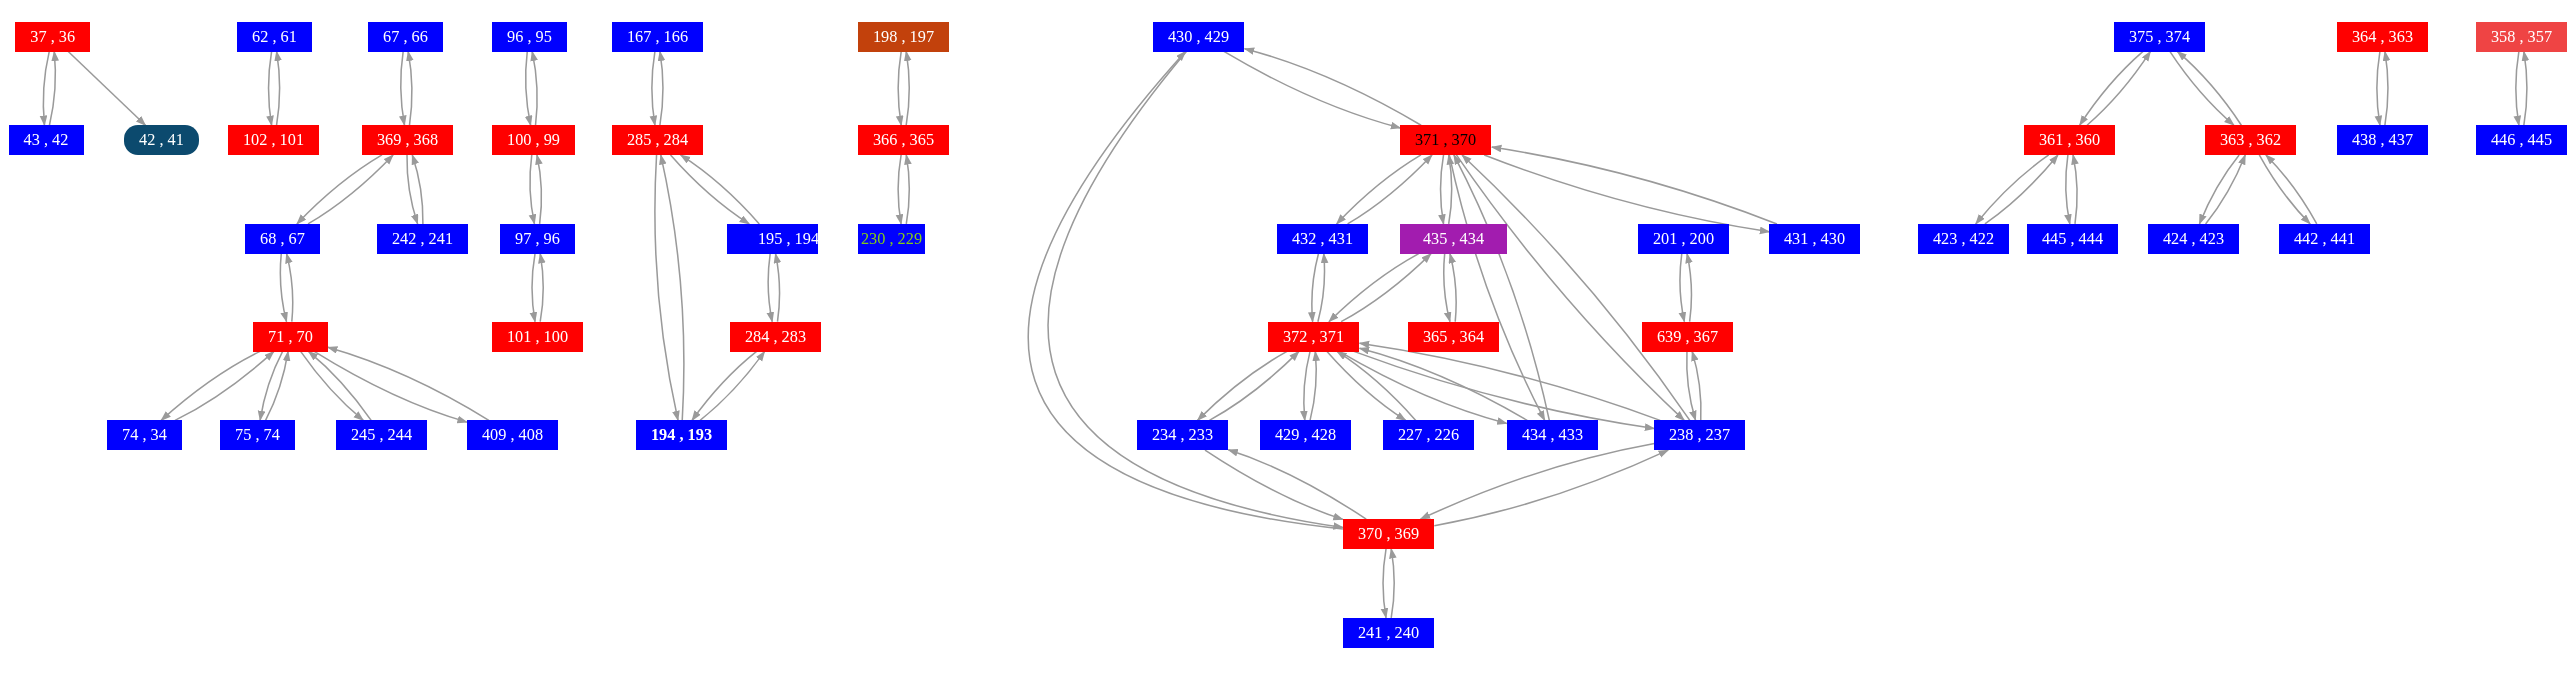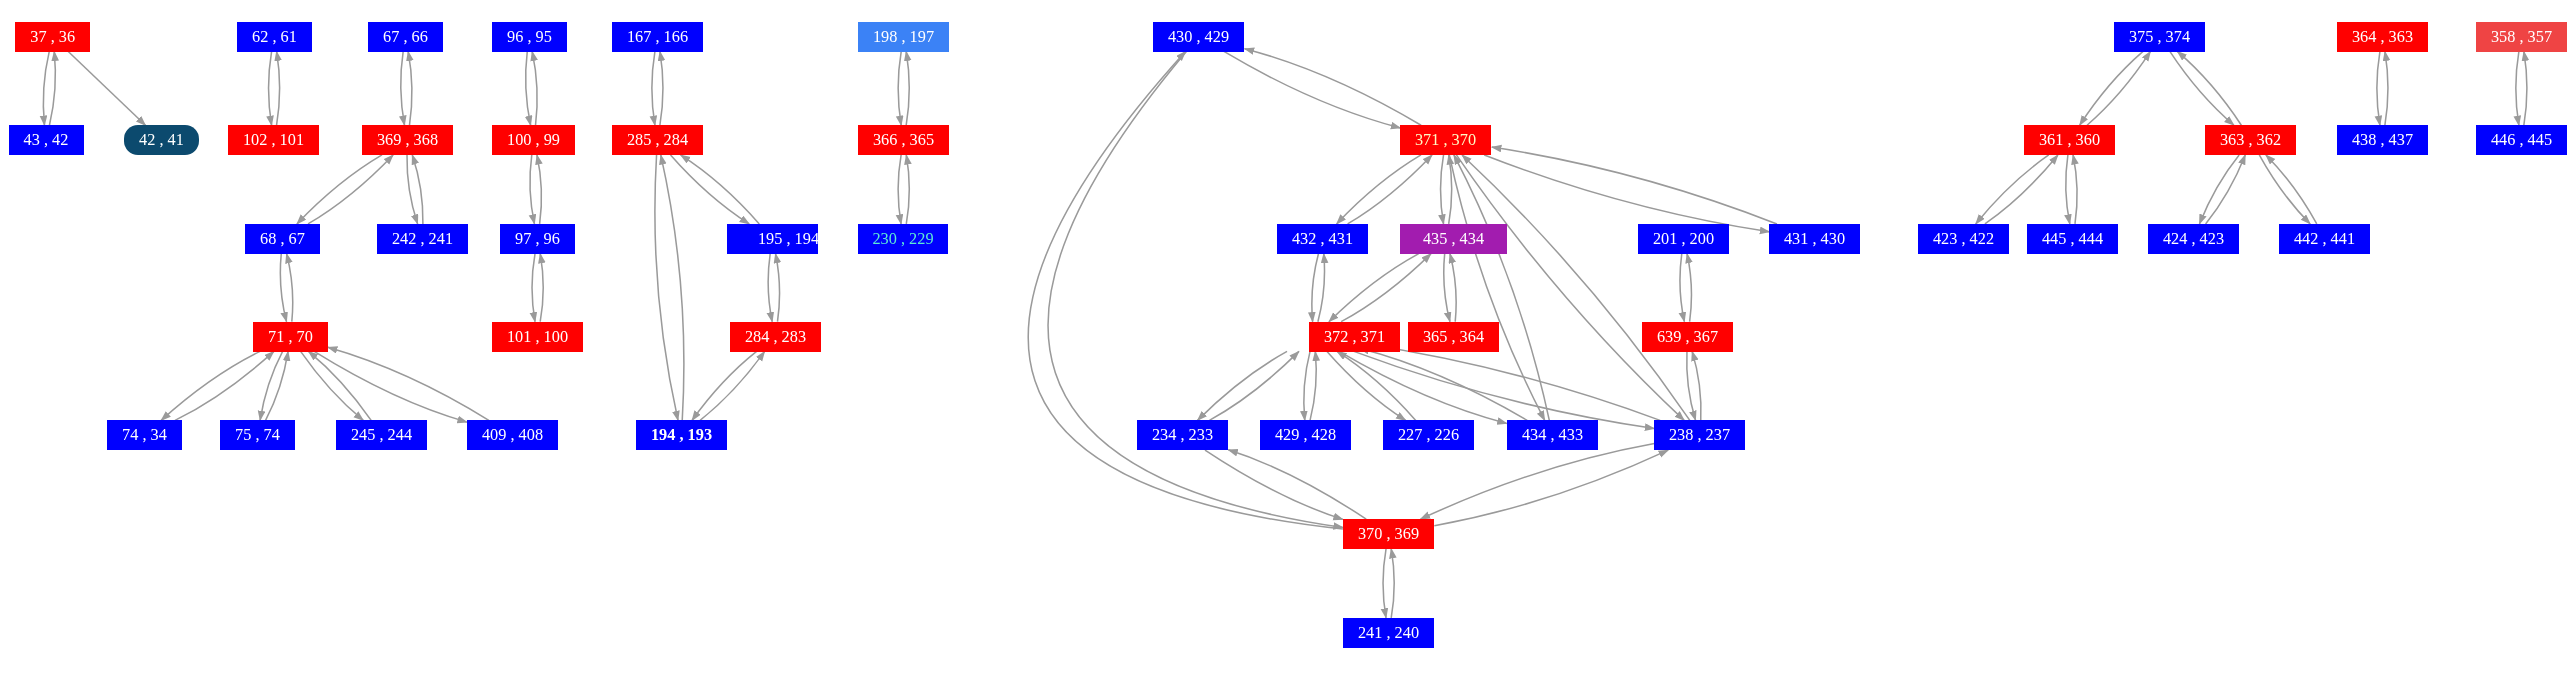--- a/index.html
+++ b/index.html
@@ -130,54 +130,54 @@
         <path class="edge" d="M 2628.4,53.5 Q 2622.0,92.0 2628.4,130.5" stroke="#9a9a9a" marker-end="url(#arrow)"></path>
         <path class="edge" d="M 2633.6,130.5 Q 2640.0,92.0 2633.6,53.5" stroke="#9a9a9a" marker-end="url(#arrow)"></path>
       </g>
   </svg>
 
 <div class="node" style="left: 15.2px; top: 21.6px; width: 75px; height: 30px; background: rgb(255, 0, 0); color: rgb(255, 255, 255);">37 , 36</div>
     <div class="node" style="left: 237px; top: 21.6px; width: 75px; height: 30px; background: rgb(0, 0, 255); color: rgb(255, 255, 255);">62 , 61</div>
     <div class="node" style="left: 368px; top: 21.6px; width: 75px; height: 30px; background: rgb(0, 0, 255); color: rgb(255, 255, 255);">67 , 66</div>
     <div class="node" style="left: 492px; top: 21.6px; width: 75px; height: 30px; background: rgb(0, 0, 255); color: rgb(255, 255, 255);">96 , 95</div>
     <div class="node" style="left: 612px; top: 21.6px; width: 91px; height: 30px; background: rgb(0, 0, 255); color: rgb(255, 255, 255);">167 , 166</div>
-    <div class="node" style="left: 858px; top: 21.6px; width: 91px; height: 30px; background: #3b82f6; color: rgb(255, 255, 255);">198 , 197</div>
+    <div class="node" style="left: 858px; top: 21.6px; width: 91px; height: 30px; background: #c2410c; color: rgb(255, 255, 255);">198 , 197</div>
     <div class="node" style="left: 1153px; top: 21.6px; width: 91px; height: 30px; background: rgb(0, 0, 255); color: rgb(255, 255, 255);">430 , 429</div>
     <div class="node" style="left: 2114px; top: 21.6px; width: 91px; height: 30px; background: rgb(0, 0, 255); color: rgb(255, 255, 255);">375 , 374</div>
     <div class="node" style="left: 2337px; top: 21.6px; width: 91px; height: 30px; background: rgb(255, 0, 0); color: rgb(255, 255, 255);">364 , 363</div>
     <div class="node" style="left: 2476px; top: 21.6px; width: 91px; height: 30px; background: #ef4444; color: rgb(255, 255, 255);">358 , 357</div>
     <div class="node" style="left: 8.5px; top: 125px; width: 75px; height: 30px; background: rgb(0, 0, 255); color: rgb(255, 255, 255);">43 , 42</div>
     <div class="node" style="left: 124px; top: 125px; width: 75px; height: 30px; background: #0c4a6e; color: rgb(255, 255, 255); border-radius: 14px;">42 , 41</div>
     <div class="node" style="left: 228px; top: 125px; width: 91px; height: 30px; background: rgb(255, 0, 0); color: rgb(255, 255, 255);">102 , 101</div>
     <div class="node" style="left: 362px; top: 125px; width: 91px; height: 30px; background: rgb(255, 0, 0); color: rgb(255, 255, 255);">369 , 368</div>
     <div class="node" style="left: 492px; top: 125px; width: 83px; height: 30px; background: rgb(255, 0, 0); color: rgb(255, 255, 255);">100 , 99</div>
     <div class="node" style="left: 612px; top: 125px; width: 91px; height: 30px; background: rgb(255, 0, 0); color: rgb(255, 255, 255);">285 , 284</div>
     <div class="node" style="left: 858px; top: 125px; width: 91px; height: 30px; background: rgb(255, 0, 0); color: rgb(255, 255, 255);">366 , 365</div>
-    <div class="node" style="left: 1400px; top: 125px; width: 91px; height: 30px; background: rgb(255, 0, 0); color: #fef9c3;">371 , 370</div>
+    <div class="node" style="left: 1400px; top: 125px; width: 91px; height: 30px; background: rgb(255, 0, 0); color: #000000;">371 , 370</div>
     <div class="node" style="left: 2024px; top: 125px; width: 91px; height: 30px; background: rgb(255, 0, 0); color: rgb(255, 255, 255);">361 , 360</div>
     <div class="node" style="left: 2205px; top: 125px; width: 91px; height: 30px; background: rgb(255, 0, 0); color: rgb(255, 255, 255);">363 , 362</div>
     <div class="node" style="left: 2337px; top: 125px; width: 91px; height: 30px; background: rgb(0, 0, 255); color: rgb(255, 255, 255);">438 , 437</div>
     <div class="node" style="left: 2476px; top: 125px; width: 91px; height: 30px; background: rgb(0, 0, 255); color: rgb(255, 255, 255);">446 , 445</div>
     <div class="node" style="left: 245px; top: 224px; width: 75px; height: 30px; background: rgb(0, 0, 255); color: rgb(255, 255, 255);">68 , 67</div>
     <div class="node" style="left: 377px; top: 224px; width: 91px; height: 30px; background: rgb(0, 0, 255); color: rgb(255, 255, 255);">242 , 241</div>
     <div class="node" style="left: 500px; top: 224px; width: 75px; height: 30px; background: rgb(0, 0, 255); color: rgb(255, 255, 255);">97 , 96</div>
     <div class="node" style="left: 727px; top: 224px; width: 91px; height: 30px; background: rgb(0, 0, 255); color: rgb(255, 255, 255); padding-left: 32px;">195 , 194</div>
-    <div class="node" style="left: 858px; top: 224px; width: 90px; height: 30px; background: rgb(0, 0, 255); color: #5eead4;">230 , 229</div>
+    <div class="node" style="left: 858px; top: 224px; width: 67px; height: 30px; background: rgb(0, 0, 255); color: #84cc16;">230 , 229</div>
     <div class="node" style="left: 1277px; top: 224px; width: 91px; height: 30px; background: rgb(0, 0, 255); color: rgb(255, 255, 255);">432 , 431</div>
     <div class="node" style="left: 1400px; top: 224px; width: 107px; height: 30px; background: #a21caf; color: rgb(255, 255, 255);">435 , 434</div>
     <div class="node" style="left: 1638px; top: 224px; width: 91px; height: 30px; background: rgb(0, 0, 255); color: rgb(255, 255, 255);">201 , 200</div>
     <div class="node" style="left: 1769px; top: 224px; width: 91px; height: 30px; background: rgb(0, 0, 255); color: rgb(255, 255, 255);">431 , 430</div>
     <div class="node" style="left: 1918px; top: 224px; width: 91px; height: 30px; background: rgb(0, 0, 255); color: rgb(255, 255, 255);">423 , 422</div>
     <div class="node" style="left: 2027px; top: 224px; width: 91px; height: 30px; background: rgb(0, 0, 255); color: rgb(255, 255, 255);">445 , 444</div>
     <div class="node" style="left: 2148px; top: 224px; width: 91px; height: 30px; background: rgb(0, 0, 255); color: rgb(255, 255, 255);">424 , 423</div>
     <div class="node" style="left: 2279px; top: 224px; width: 91px; height: 30px; background: rgb(0, 0, 255); color: rgb(255, 255, 255);">442 , 441</div>
     <div class="node" style="left: 253px; top: 322px; width: 75px; height: 30px; background: rgb(255, 0, 0); color: rgb(255, 255, 255);">71 , 70</div>
     <div class="node" style="left: 492px; top: 322px; width: 91px; height: 30px; background: rgb(255, 0, 0); color: rgb(255, 255, 255);">101 , 100</div>
     <div class="node" style="left: 730px; top: 322px; width: 91px; height: 30px; background: rgb(255, 0, 0); color: rgb(255, 255, 255);">284 , 283</div>
-    <div class="node" style="left: 1268px; top: 322px; width: 91px; height: 30px; background: rgb(255, 0, 0); color: rgb(255, 255, 255); margin-left: 41px;">372 , 371</div>
+    <div class="node" style="left: 1268px; top: 322px; width: 91px; height: 30px; background: rgb(255, 0, 0); color: rgb(255, 255, 255);">372 , 371</div>
     <div class="node" style="left: 1408px; top: 322px; width: 91px; height: 30px; background: rgb(255, 0, 0); color: rgb(255, 255, 255);">365 , 364</div>
     <div class="node" style="left: 1642px; top: 322px; width: 91px; height: 30px; background: rgb(255, 0, 0); color: rgb(255, 255, 255);">639 , 367</div>
     <div class="node" style="left: 107px; top: 420px; width: 75px; height: 30px; background: rgb(0, 0, 255); color: rgb(255, 255, 255);">74 , 34</div>
     <div class="node" style="left: 220px; top: 420px; width: 75px; height: 30px; background: rgb(0, 0, 255); color: rgb(255, 255, 255);">75 , 74</div>
     <div class="node" style="left: 336px; top: 420px; width: 91px; height: 30px; background: rgb(0, 0, 255); color: rgb(255, 255, 255);">245 , 244</div>
     <div class="node" style="left: 467px; top: 420px; width: 91px; height: 30px; background: rgb(0, 0, 255); color: rgb(255, 255, 255);">409 , 408</div>
     <div class="node" style="left: 636px; top: 420px; width: 91px; height: 30px; background: rgb(0, 0, 255); color: rgb(255, 255, 255); font-weight: bold;">194 , 193</div>
     <div class="node" style="left: 1137px; top: 420px; width: 91px; height: 30px; background: rgb(0, 0, 255); color: rgb(255, 255, 255);">234 , 233</div>
     <div class="node" style="left: 1260px; top: 420px; width: 91px; height: 30px; background: rgb(0, 0, 255); color: rgb(255, 255, 255);">429 , 428</div>
     <div class="node" style="left: 1383px; top: 420px; width: 91px; height: 30px; background: rgb(0, 0, 255); color: rgb(255, 255, 255);">227 , 226</div>

